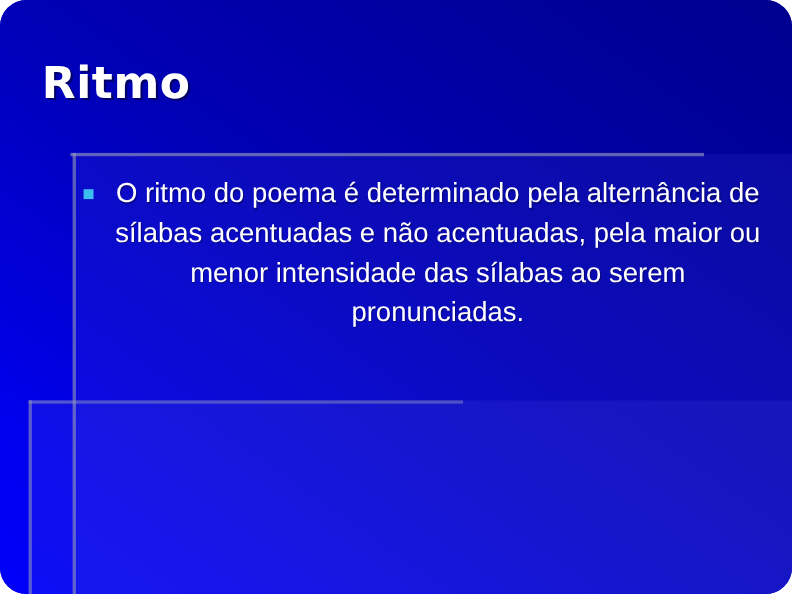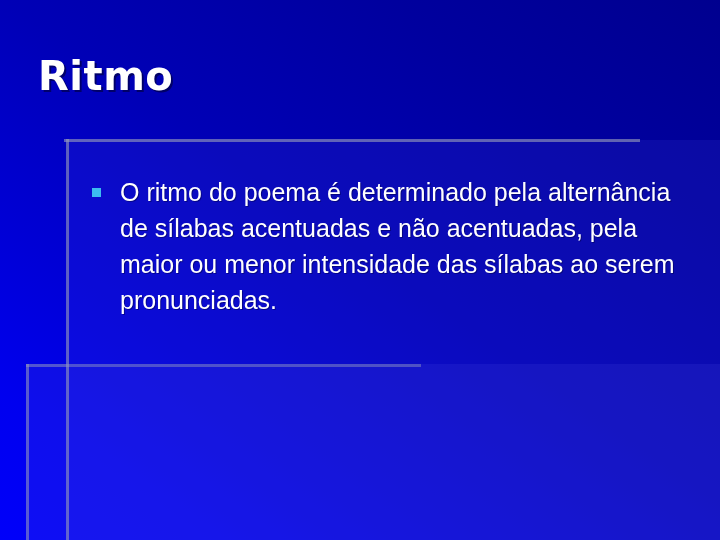--- a/index.html
+++ b/index.html
@@ -12,20 +12,21 @@
     overflow: hidden;
     font-family: "Liberation Sans", sans-serif;
   }
 
   #slide {
     position: relative;
     width: 720px;
     height: 540px;
     overflow: hidden;
     background: #0000b4;
+    border-radius: 24px;
   }
 
   
   #slide-background {
     position: absolute;
     inset: 0;
     background: linear-gradient(215deg, #00008f 0%, #00009e 22%, #0000b6 48%, #0000d6 70%, #0000ef 86%, #0000fa 100%);
   }
 
   
@@ -105,21 +106,22 @@
     left: 72px;
     top: 158px;
     width: 620px;
     margin: 0;
     padding: 0;
     list-style: none;
   }
   .bullet-item {
     position: relative;
     padding-left: 32px;
-    margin: 16px;
+    margin: 0;
+    text-align: center;
   }
   .bullet-marker {
     position: absolute;
     left: 4px;
     top: 14px;
     width: 9px;
     height: 9px;
     background: #3cbdf0;
   }
   .bullet-text {

